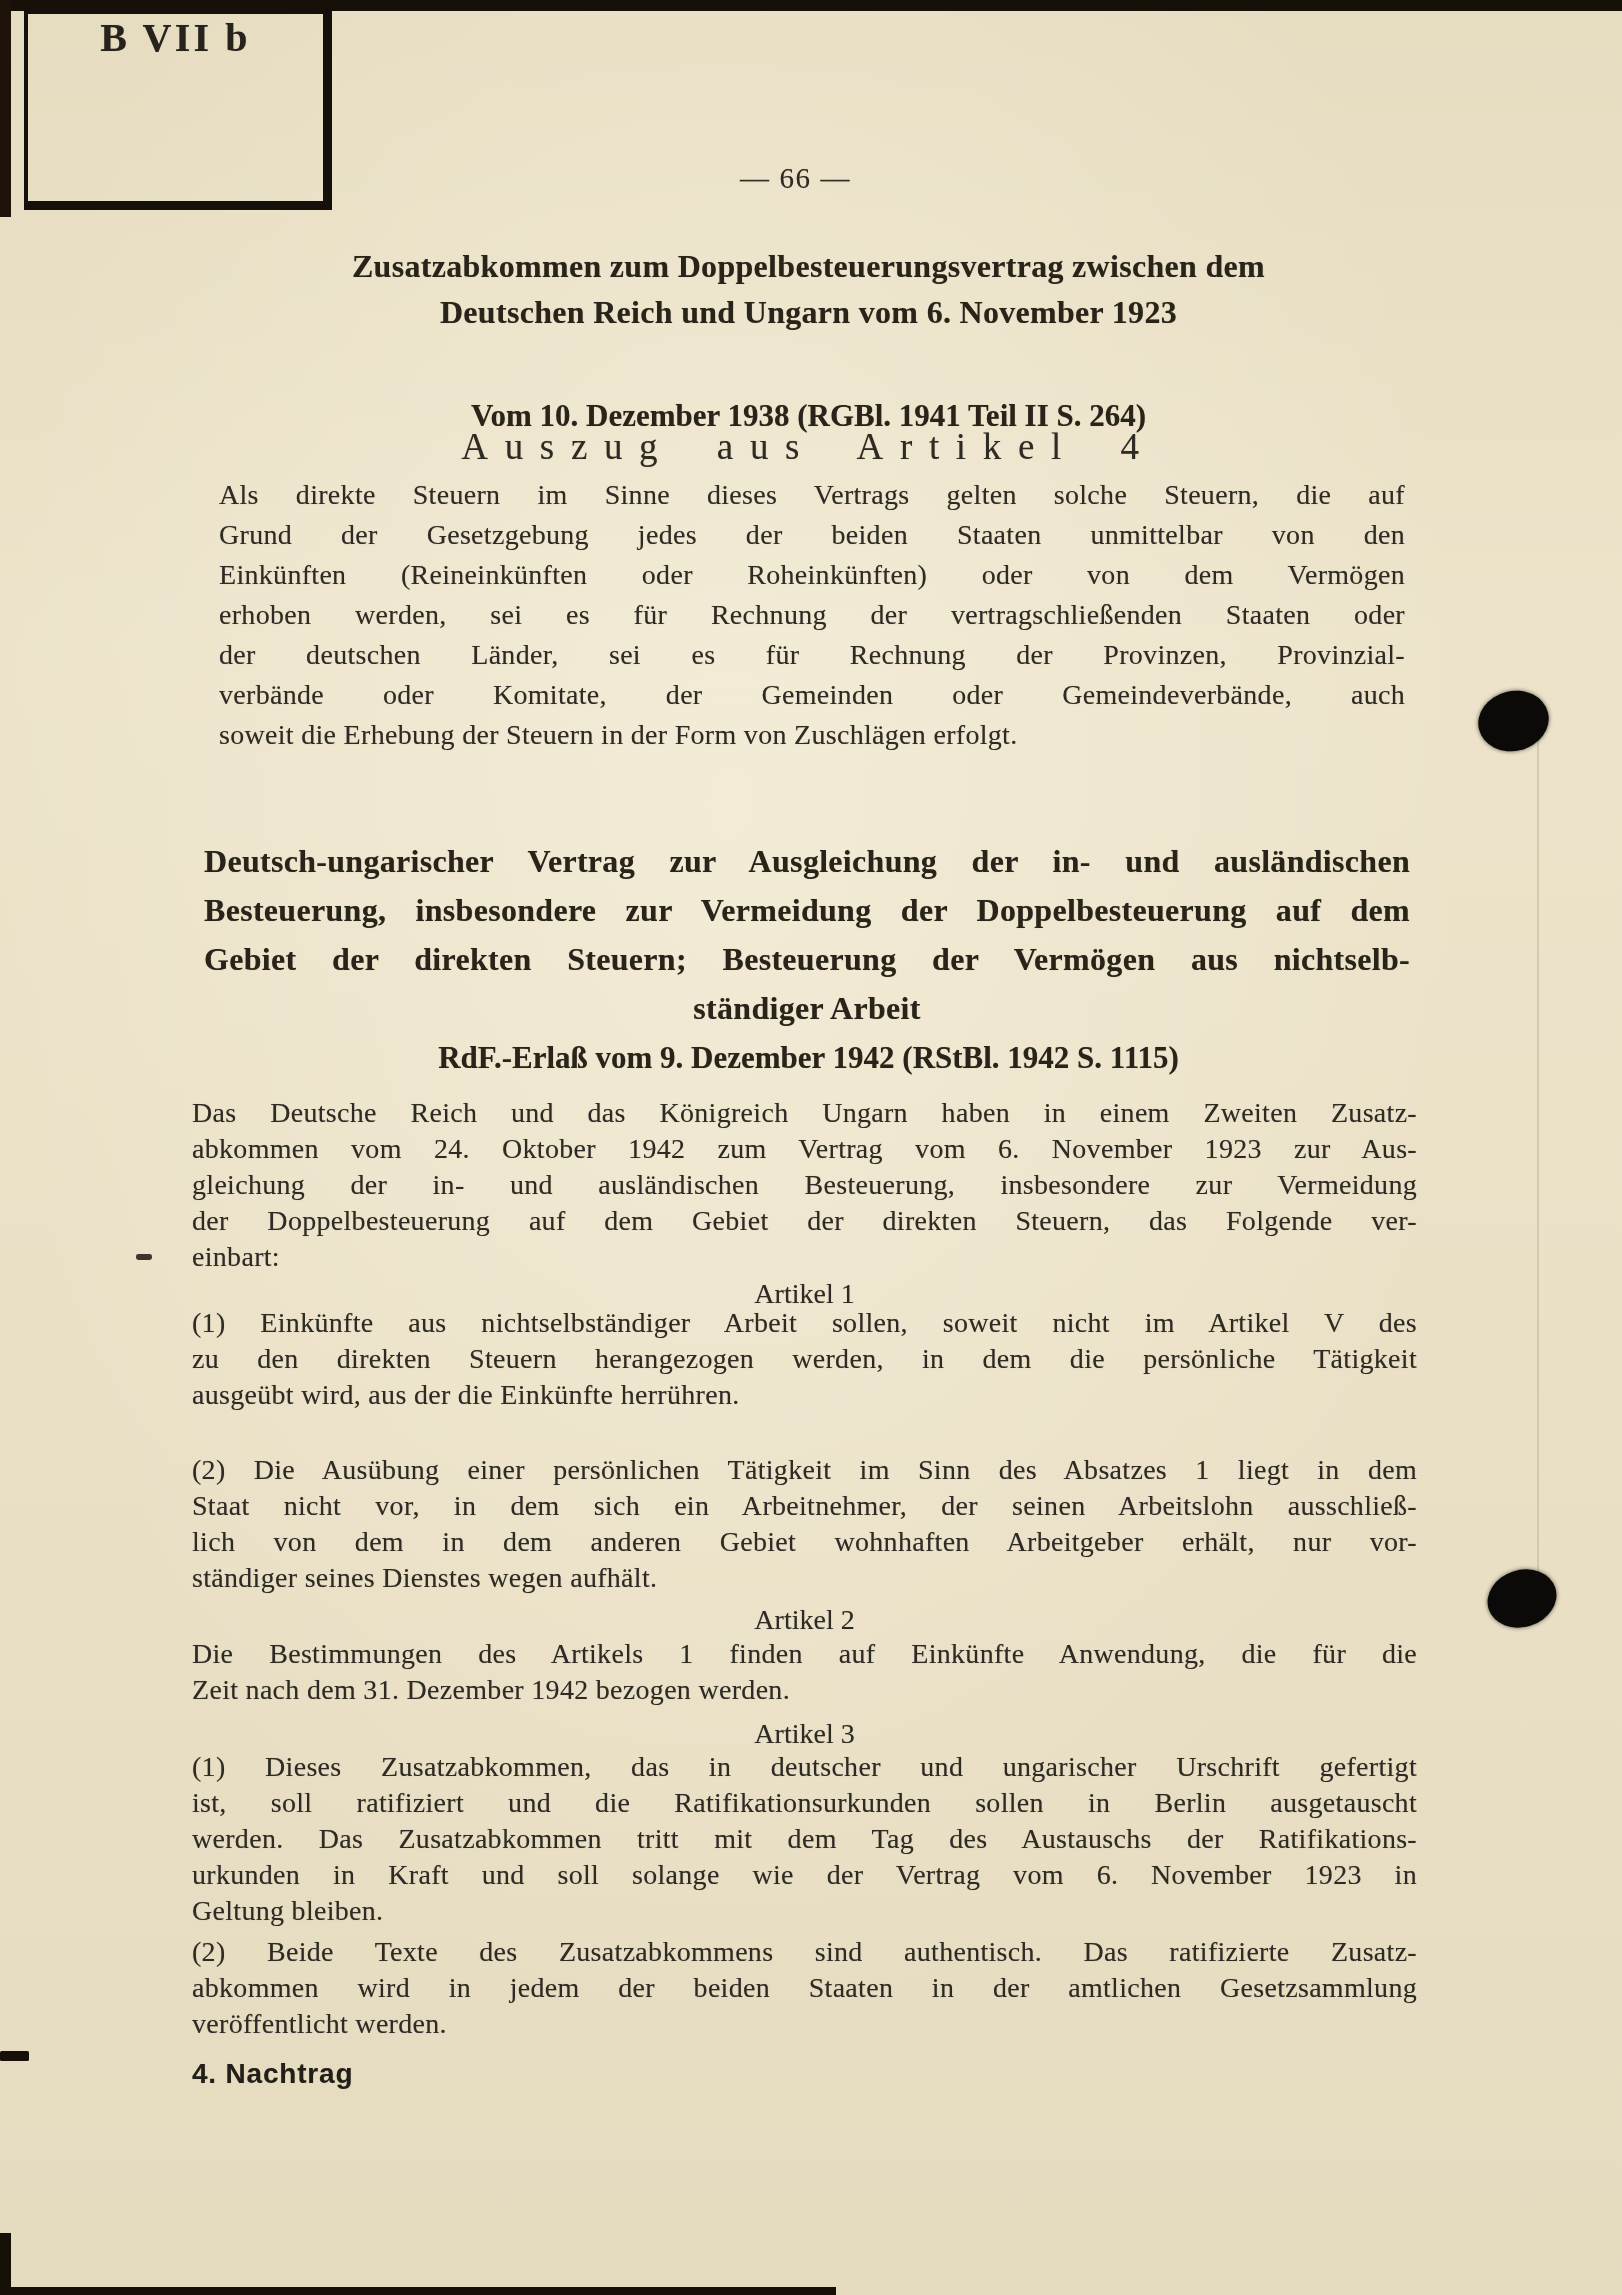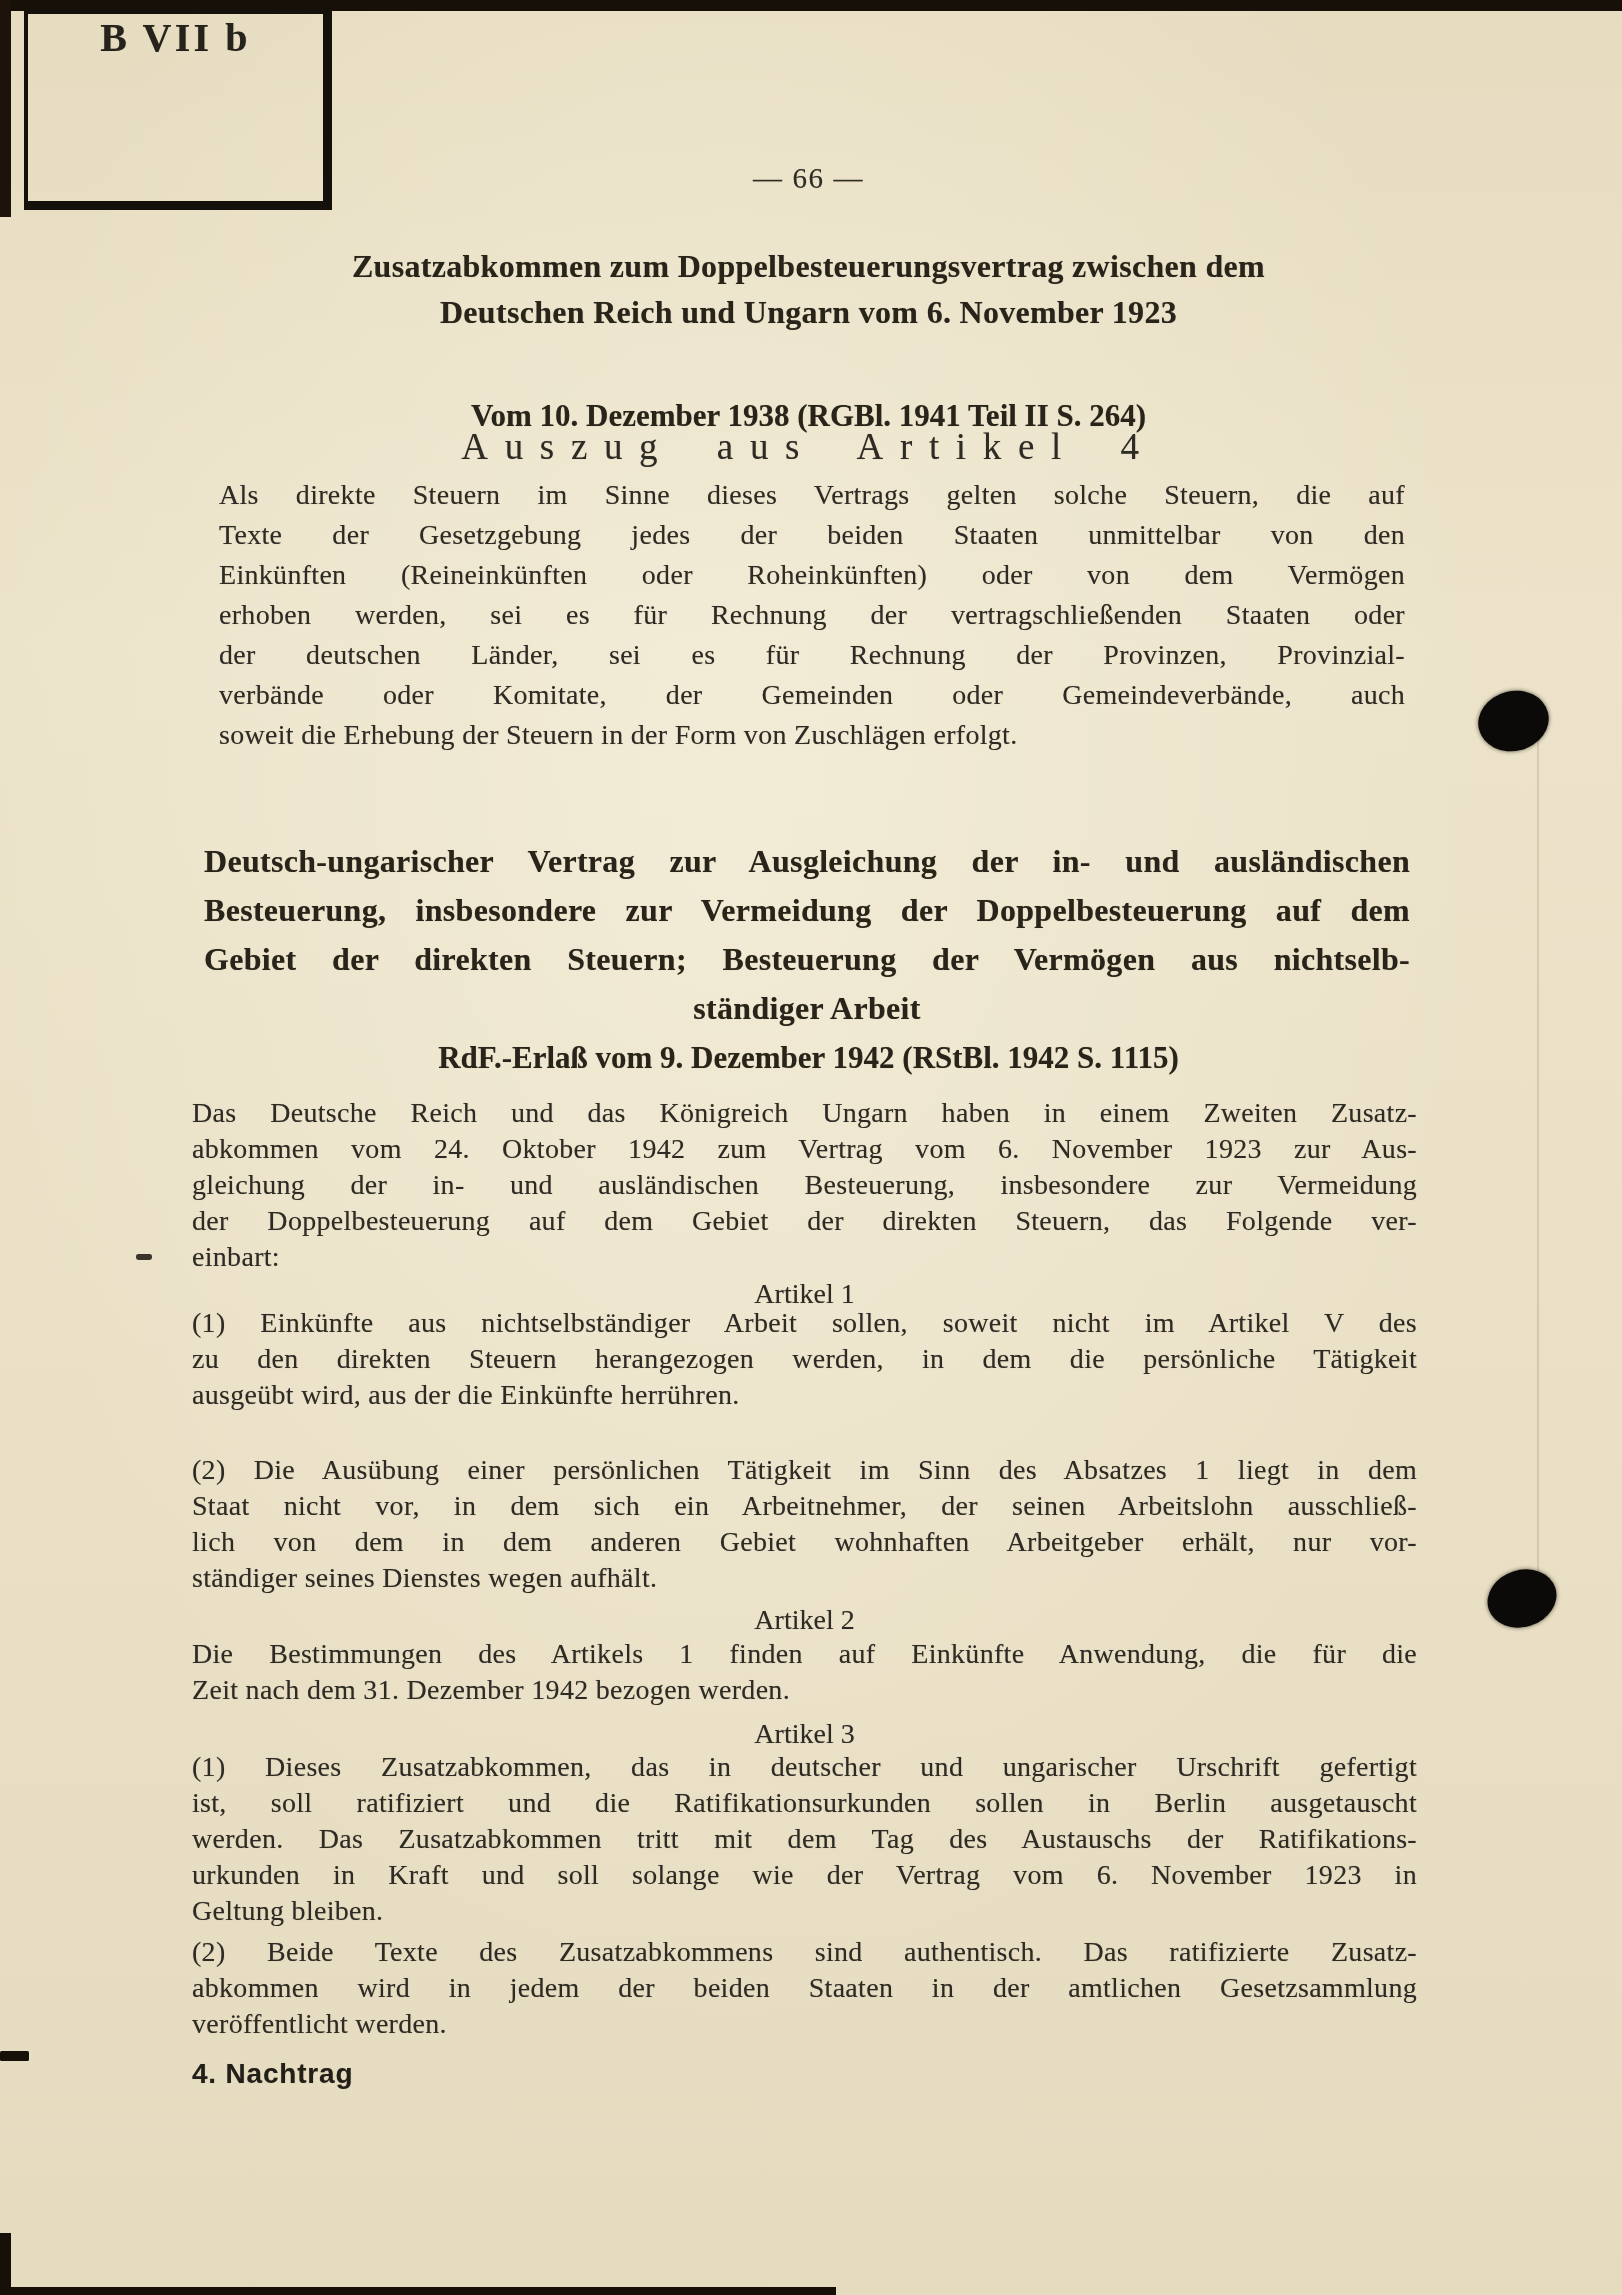--- a/index.html
+++ b/index.html
@@ -42,21 +42,21 @@
     border-top: 4px solid #14100b;
     border-left: 4px solid #14100b;
     border-right: 9px solid #14100b;
     border-bottom: 9px solid #14100b;
     display: flex; align-items: flex-start; justify-content: center;
     font-weight: bold; font-size: 40px; letter-spacing: 3.2px;
     color: #26231d;
   }
 
   .page-number {
-    position: absolute; left: 195px; top: 162px; width: 1227px;
+    position: absolute; left: 182px; top: 162px; width: 1227px;
     text-align: center; font-size: 29px; letter-spacing: 1.6px;
   }
 
   .title1 {
     position: absolute; left: 195px; top: 243px; width: 1227px;
     text-align: center; font-weight: bold; font-size: 32px; line-height: 46px;
     color: #282419;
   }
   .subtitle1 {
     position: absolute; left: 195px; top: 365px; width: 1227px;
@@ -132,21 +132,21 @@
 
   <div class="title1">
     <div class="ln">Zusatzabkommen zum Doppelbesteuerungsvertrag zwischen dem</div>
     <div class="ln">Deutschen Reich und Ungarn vom 6. November 1923</div>
   </div>
   <div class="subtitle1">Vom 10. Dezember 1938 (RGBl. 1941 Teil II S. 264)</div>
   <div class="excerpt-head">Auszug aus Artikel 4</div>
 
   <div class="para para-a">
     <div class="ln j">Als direkte Steuern im Sinne dieses Vertrags gelten solche Steuern, die auf</div>
-    <div class="ln j">Texte der Gesetzgebung jedes der beiden Staaten unmittelbar von den</div>
+    <div class="ln j">Grund der Gesetzgebung jedes der beiden Staaten unmittelbar von den</div>
     <div class="ln j">Einkünften (Reineinkünften oder Roheinkünften) oder von dem Vermögen</div>
     <div class="ln j">erhoben werden, sei es für Rechnung der vertragschließenden Staaten oder</div>
     <div class="ln j">der deutschen Länder, sei es für Rechnung der Provinzen, Provinzial-</div>
     <div class="ln j">verbände oder Komitate, der Gemeinden oder Gemeindeverbände, auch</div>
     <div class="ln last">soweit die Erhebung der Steuern in der Form von Zuschlägen erfolgt.</div>
   </div>
 
   <div class="title2">
     <div class="ln j">Deutsch-ungarischer Vertrag zur Ausgleichung der in- und ausländischen</div>
     <div class="ln j">Besteuerung, insbesondere zur Vermeidung der Doppelbesteuerung auf dem</div>

